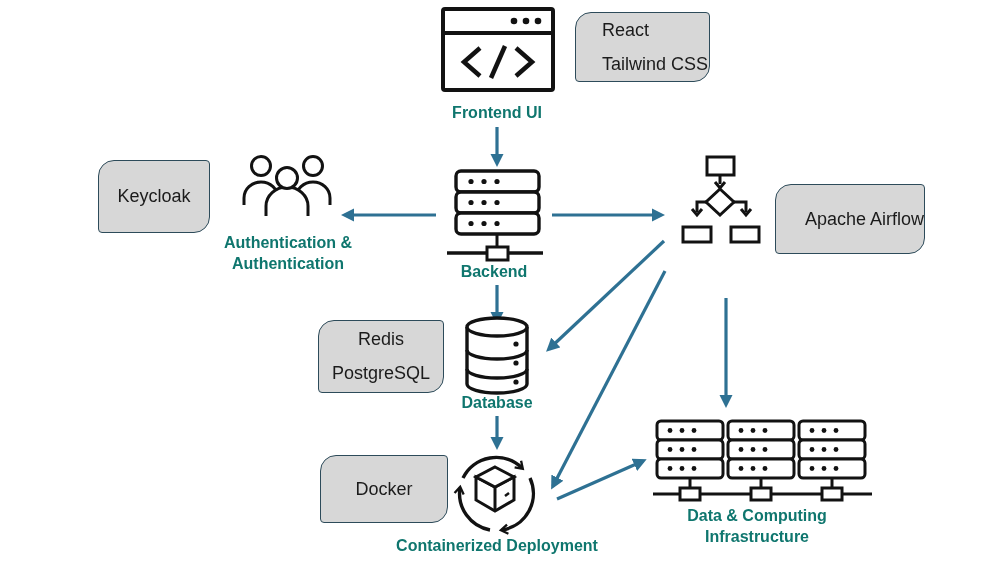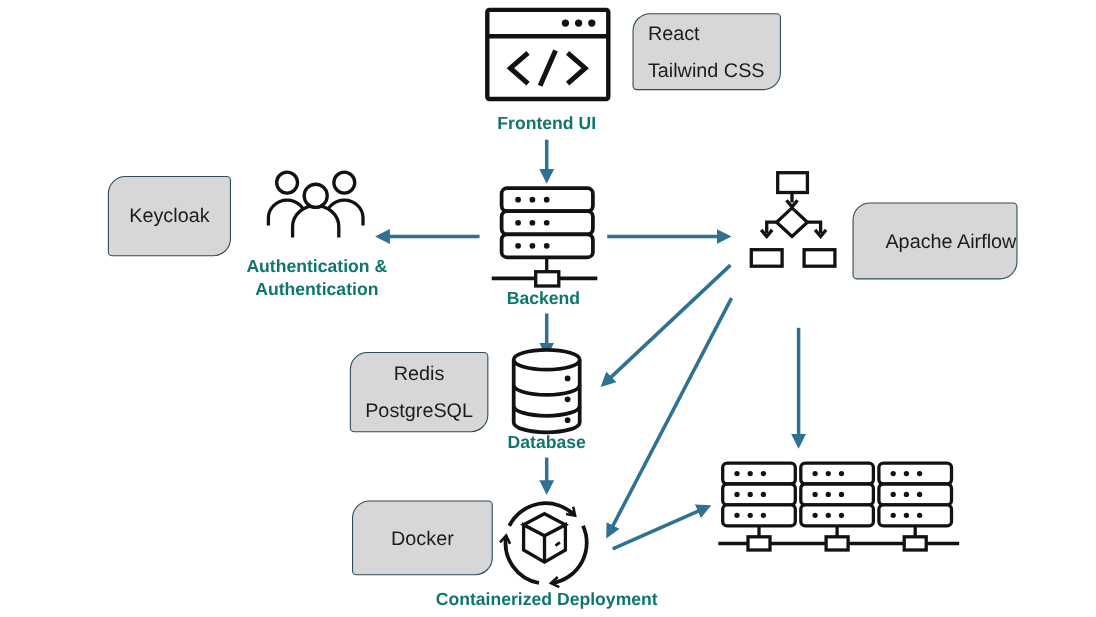--- a/index.html
+++ b/index.html
@@ -7,21 +7,21 @@
     position:relative;width:996px;height:561px;background:#ffffff;overflow:hidden;
     font-family:"Liberation Sans",sans-serif;
   }
   .canvas svg{position:absolute;left:0;top:0;}
   .tech-box{
     position:absolute;background:#D7D7D7;border:1.6px solid #2D4B5A;
     border-radius:16px 4px 16px 4px;display:flex;flex-direction:column;
     justify-content:center;align-items:center;gap:15px;
     color:#1B1B1B;font-size:18px;line-height:19px;box-sizing:border-box;
   }
-  .tech-box.left-align{align-items:flex-start;padding-left:13px;}
+  .tech-box.left-align{align-items:flex-start;padding-left:26px;}
   .caption{
     position:absolute;color:#0f766e;font-weight:700;font-size:16px;
     line-height:21px;text-align:center;
   }
 </style>
 </head>
 <body>
 
 <div class="canvas">
 
@@ -210,14 +210,18 @@
   <div class="caption" style="left:203px;top:232px;width:170px;">
     <div>Authentication &amp;</div>
     <div>Authentication</div>
   </div>
 
 
   <div class="caption" style="left:437px;top:392px;width:120px;">Database</div>
 
   <div class="caption" style="left:382px;top:535px;width:230px;">Containerized Deployment</div>
 
+  <div class="caption" style="left:667px;top:505px;width:180px;">
+    <div>Data &amp; Computing</div>
+    <div>Infrastructure</div>
+  </div>
 
 </div>
 
 </body></html>

